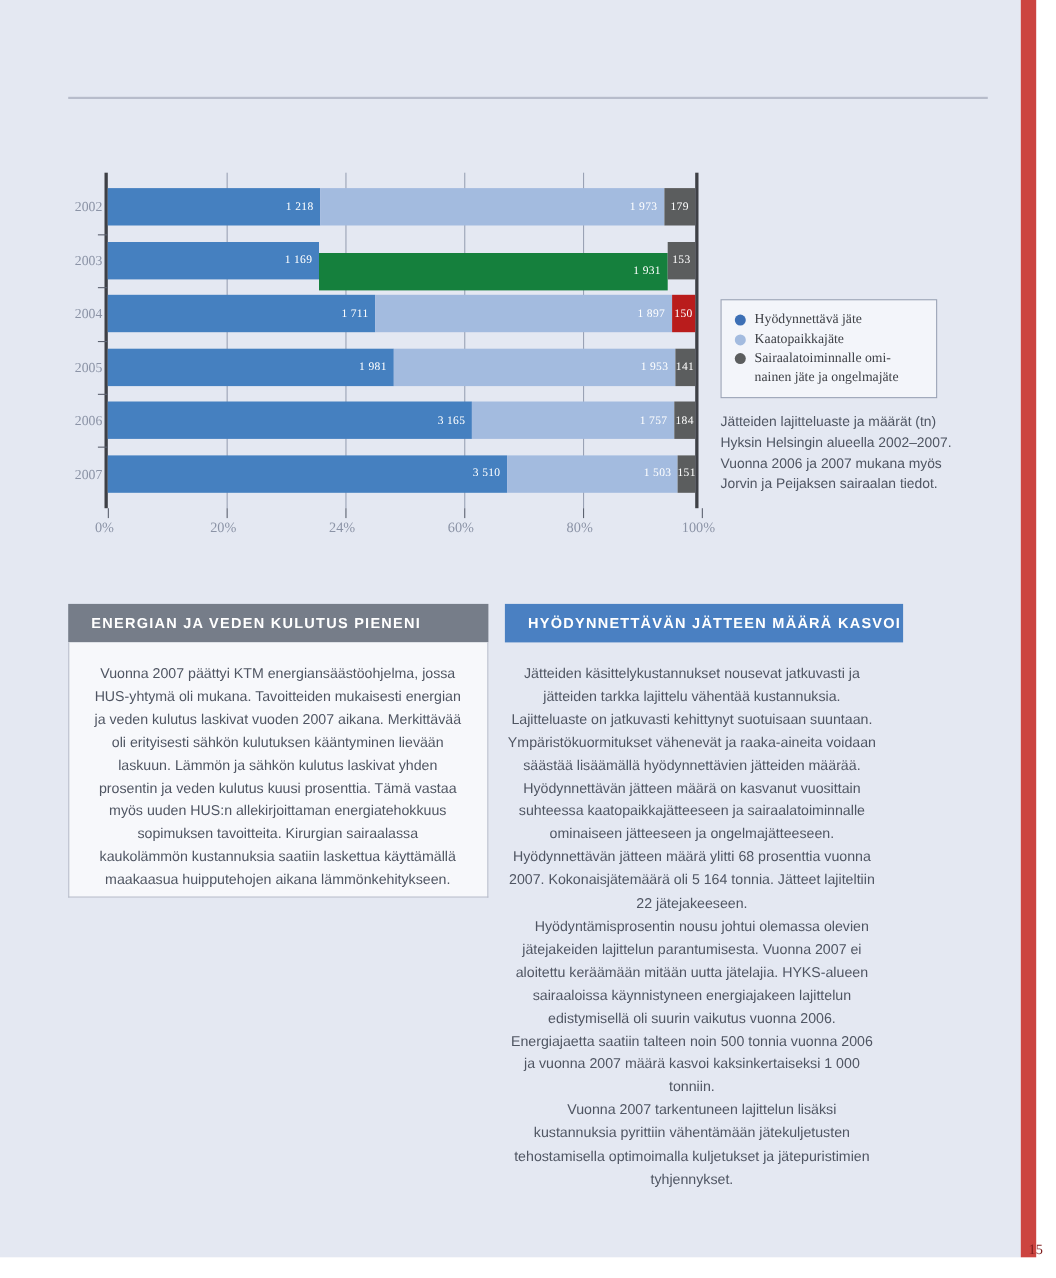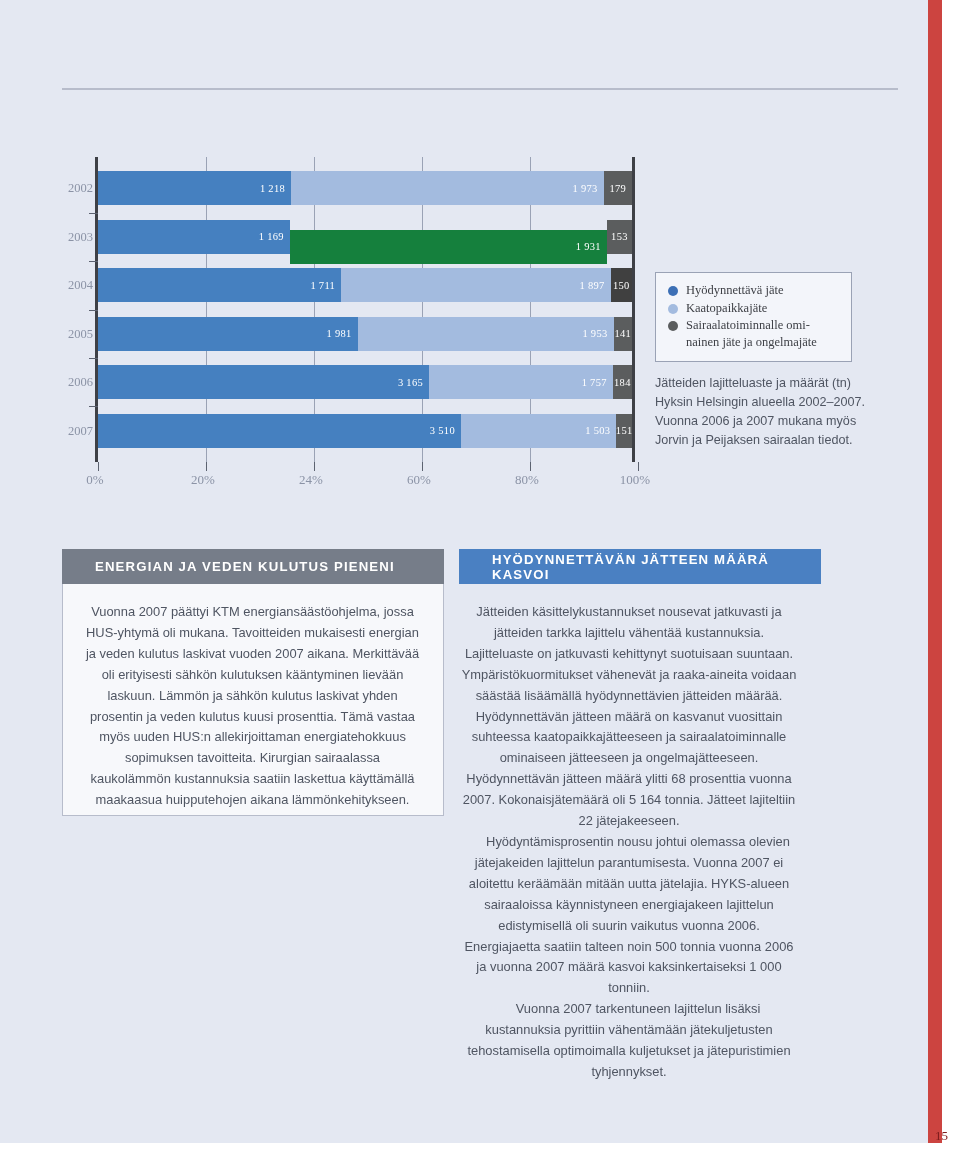--- a/index.html
+++ b/index.html
@@ -149,21 +149,21 @@
     color: #4f5562;
     line-height: 1.5;
   }
 
   
   .panel { position: absolute; }
   .panel-head {
     height: 35px;
     display: flex;
     align-items: center;
-    padding-left: 33px;
+    padding-left: 21px;
     font-size: 13.2px;
     font-weight: bold;
     letter-spacing: 1.15px;
     color: #ffffff;
   }
   .panel-body {
     background: #f7f8fb;
     border: 1px solid #b7bccb;
     border-top: none;
     padding: 18px 22px 20px 21px;
@@ -237,21 +237,21 @@
         </div>
         <div class="year-lab" style="top: 62.8571px;">2003</div>
         <div class="tick-minor" style="top: 104.071px;"></div>
         <div class="bar-row" style="top: 111.286px;">
           <div class="seg" style="width: 45.5295%; background: rgb(69, 128, 192);">
             <span>1 711</span>
           </div>
           <div class="seg" style="width: 50.479%; background: rgb(163, 187, 223);">
             <span>1 897</span>
           </div>
-          <div class="seg s3" style="width: 3.99148%; background: #404040;">
+          <div class="seg s3" style="width: 3.99148%; background: #b91c1c;">
             <span>150</span>
           </div>
         </div>
         <div class="year-lab" style="top: 111.286px;">2004</div>
         <div class="tick-minor" style="top: 152.5px;"></div>
         <div class="bar-row" style="top: 159.714px;">
           <div class="seg" style="width: 48.6135%; background: rgb(69, 128, 192);">
             <span>1 981</span>
           </div>
           <div class="seg" style="width: 47.9264%; background: rgb(163, 187, 223);">

